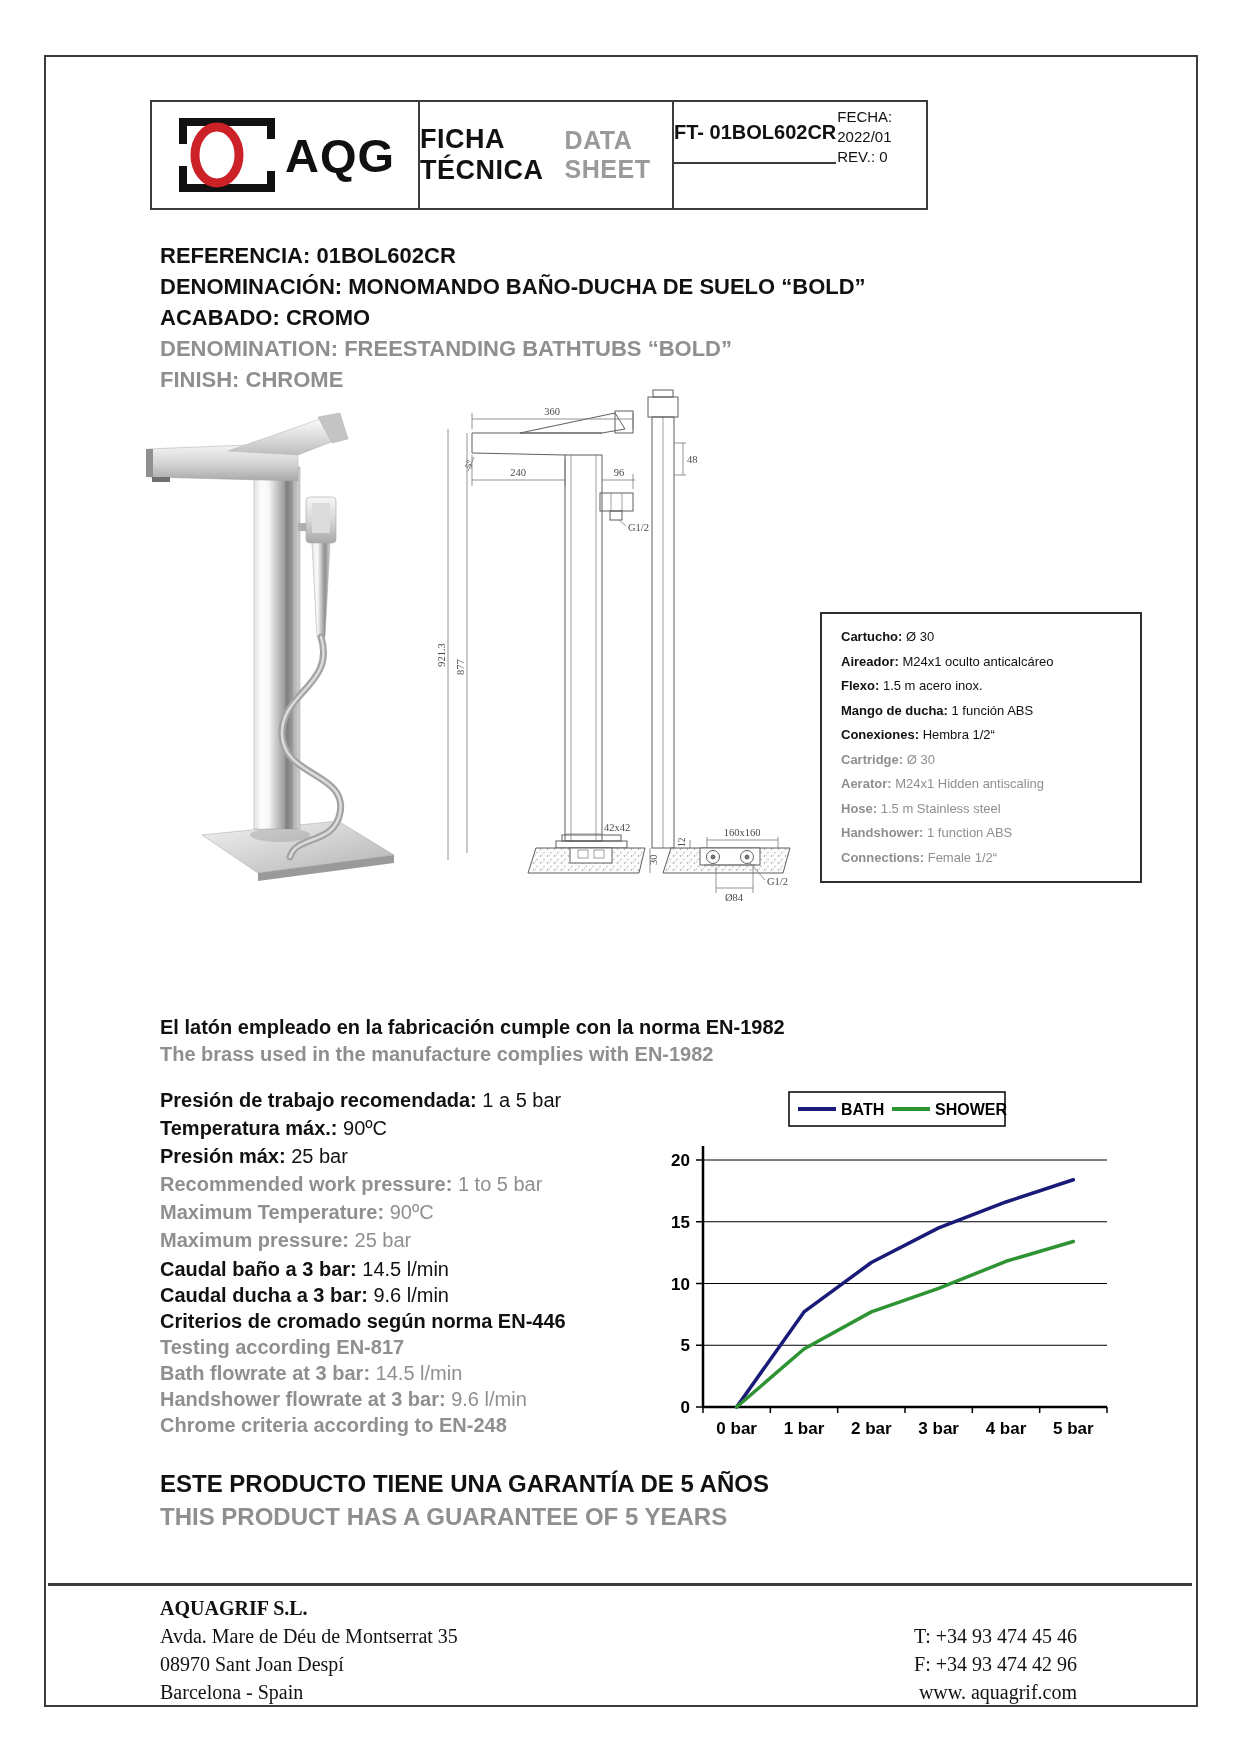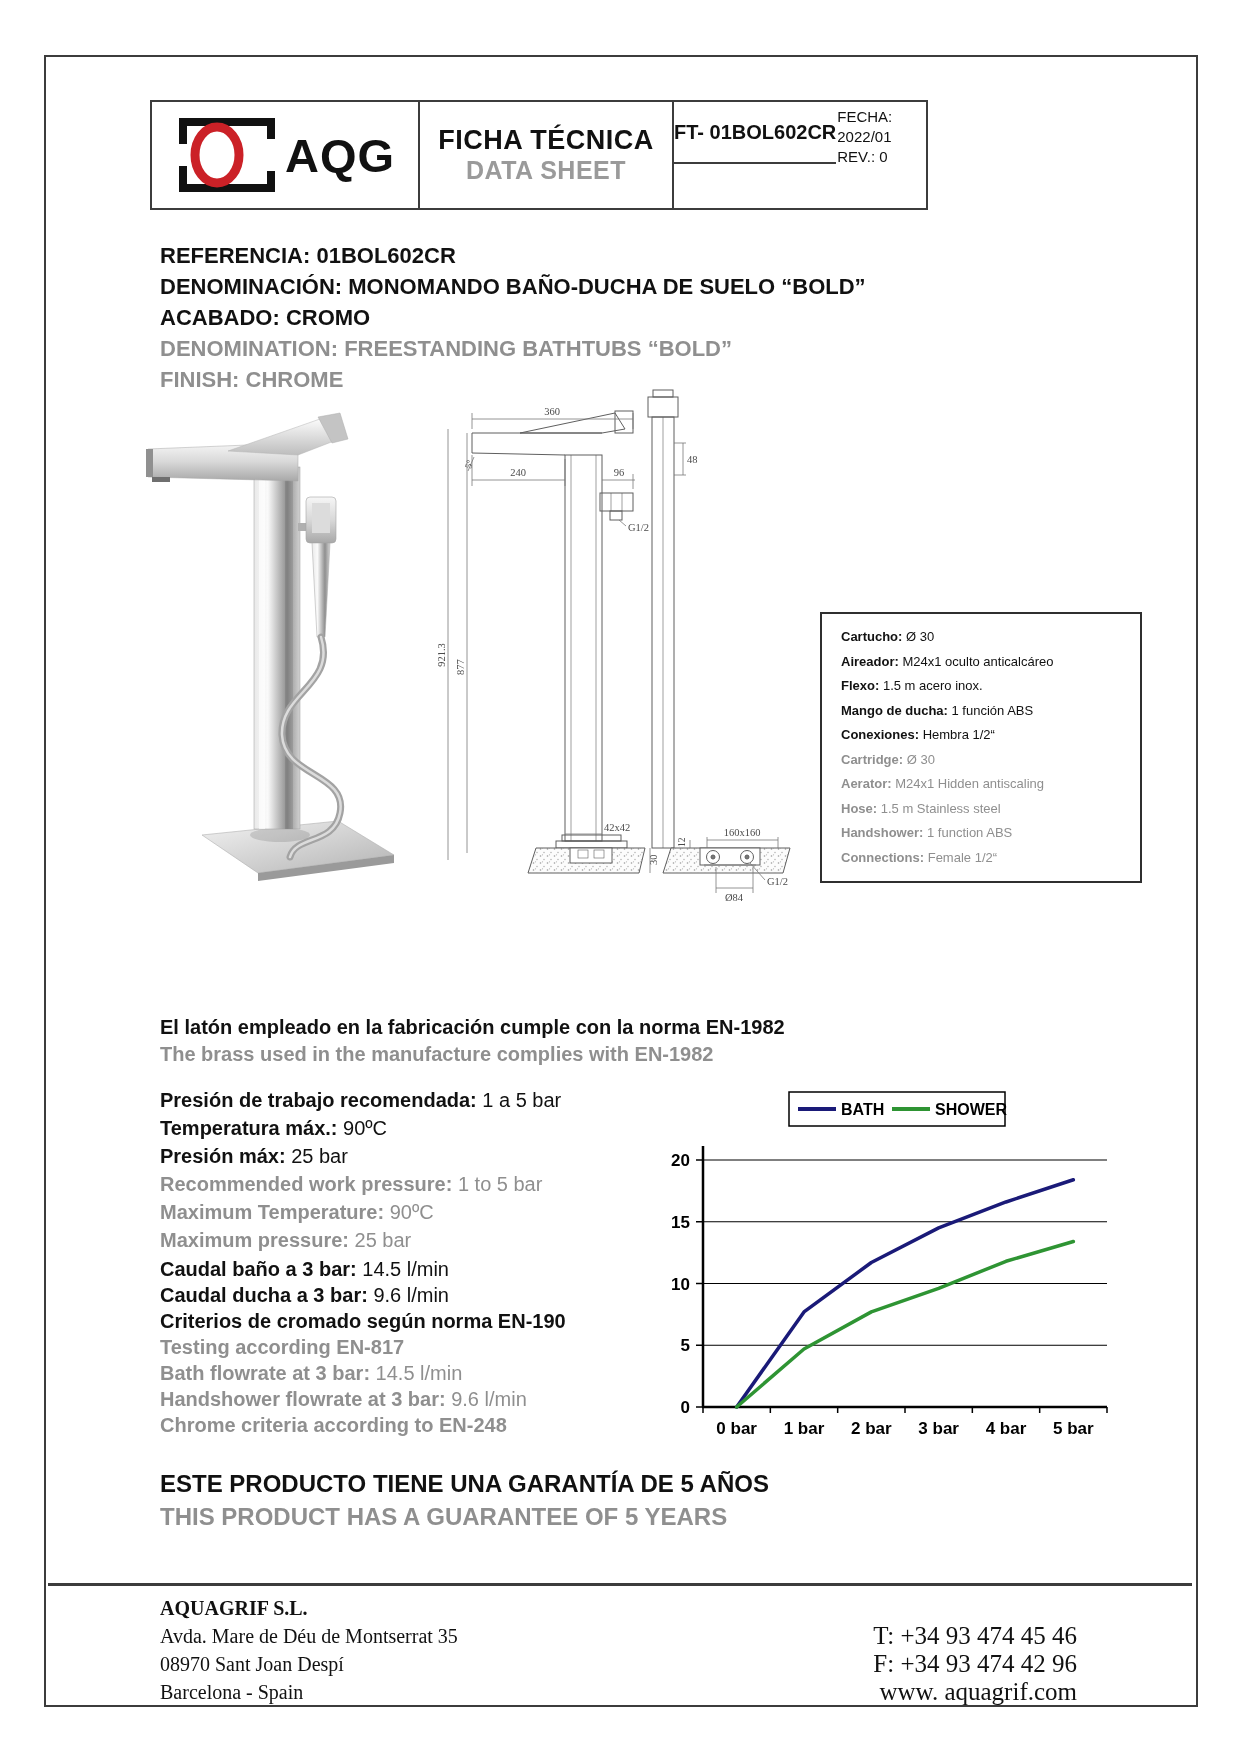--- a/index.html
+++ b/index.html
@@ -3,21 +3,21 @@
 <meta charset="utf-8">
 <style>
   html,body{margin:0;padding:0;background:#fff;}
   body{width:1241px;height:1755px;position:relative;font-family:"Liberation Sans","DejaVu Sans",sans-serif;color:#111;overflow:hidden;}
   .abs{position:absolute;}
   .page-border{left:44px;top:55px;width:1150px;height:1648px;border:2px solid #3c3c3c;}
   
   .hdr{left:150px;top:100px;width:778px;height:110px;border:2px solid #3c3c3c;display:flex;box-sizing:border-box;background:#fff;}
   .hdr-logo{width:266px;border-right:2px solid #3c3c3c;display:flex;align-items:center;justify-content:center;gap:6px;}
   .logo-text{font-size:47px;font-weight:bold;letter-spacing:1px;}
-  .hdr-title{flex:1;border-right:2px solid #3c3c3c;display:flex;flex-direction:column;align-items:center;justify-content:center;}
+  .hdr-title{flex:1;border-right:2px solid #3c3c3c;display:flex;align-items:center;justify-content:center;}
   .title-es{font-size:27px;font-weight:bold;letter-spacing:.5px;}
   .title-en{font-size:25px;font-weight:bold;color:#9a9a9a;letter-spacing:.5px;}
   .hdr-right{width:252px;display:flex;flex-direction:row;}
   .hdr-code{height:62px;display:flex;align-items:center;justify-content:center;border-bottom:2px solid #3c3c3c;font-size:20px;font-weight:bold;box-sizing:border-box;}
   .hdr-meta{flex:1;padding:5px 1px;font-size:15px;line-height:20px;}
   
   .ref-block{left:160px;top:240px;font-size:22px;font-weight:bold;line-height:31px;}
   .gray{color:#8f8f8f;}
   .blk{color:#111;}
   .kv b{font-weight:bold;}
@@ -27,21 +27,21 @@
   .pressure{left:160px;top:1086px;}
   .testing{left:160px;top:1256px;font-size:20px;line-height:26px;}
   .guarantee1{left:160px;top:1470px;font-size:24px;font-weight:bold;}
   .guarantee2{left:160px;top:1503px;font-size:24px;font-weight:bold;text-align:right;}
   
   .specs{left:820px;top:612px;width:322px;box-sizing:border-box;border:2px solid #2f2f2f;padding:11px 19px;font-size:13px;line-height:24.5px;background:#fff;}
   
   .footer-sep{left:48px;top:1583px;width:1144px;height:3px;background:#3c3c3c;}
   .footer-left{left:160px;top:1594px;font-family:"Liberation Serif","DejaVu Serif",serif;font-size:20px;line-height:28px;}
   .footer-left .co{font-weight:bold;}
-  .footer-right{right:164px;top:1622px;font-family:"Liberation Serif","DejaVu Serif",serif;font-size:25px;line-height:28px;text-align:right;}
+  .footer-right{right:164px;top:1622px;font-family:"Liberation Serif","DejaVu Serif",serif;font-size:20px;line-height:28px;text-align:right;}
   
   .dlbl{font-family:"Liberation Serif","DejaVu Serif",serif;font-size:10.5px;fill:#4a4a4a;}
   .dlbl-s{font-family:"Liberation Serif","DejaVu Serif",serif;font-size:9.5px;fill:#4a4a4a;}
   #flow-chart text{font-family:"Liberation Sans","DejaVu Sans",sans-serif;font-weight:bold;fill:#000;}
 </style>
 </head>
 <body>
 
 <div class="abs page-border"></div>
 
@@ -242,21 +242,21 @@
   <div class="kv blk"><span class="lbl">Temperatura máx.:</span> <span>90ºC</span></div>
   <div class="kv blk"><span class="lbl">Presión máx:</span> <span>25 bar</span></div>
   <div class="kv gray"><span class="lbl">Recommended work pressure:</span> <span>1 to 5 bar</span></div>
   <div class="kv gray"><span class="lbl">Maximum Temperature:</span> <span>90ºC</span></div>
   <div class="kv gray"><span class="lbl">Maximum pressure:</span> <span>25 bar</span></div>
 </div>
 
 <div class="abs body-block testing">
   <div class="kv blk"><span class="lbl">Caudal baño a 3 bar:</span> <span>14.5 l/min</span></div>
   <div class="kv blk"><span class="lbl">Caudal ducha a 3 bar:</span> <span>9.6 l/min</span></div>
-  <div class="kv blk"><span class="lbl">Criterios de cromado según norma EN-190</span> <span></span></div>
+  <div class="kv blk"><span class="lbl">Criterios de cromado según norma EN-446</span> <span></span></div>
   <div class="kv gray"><span class="lbl">Testing according EN-817</span> <span></span></div>
   <div class="kv gray"><span class="lbl">Bath flowrate at 3 bar:</span> <span>14.5 l/min</span></div>
   <div class="kv gray"><span class="lbl">Handshower flowrate at 3 bar:</span> <span>9.6 l/min</span></div>
   <div class="kv gray"><span class="lbl">Chrome criteria according to EN-248</span> <span></span></div>
 </div>
 
 <svg id="flow-chart" class="abs" style="left:640px;top:1070px;" width="480" height="395" viewBox="0 0 480 395">
     <line x1="63" y1="275.25" x2="467" y2="275.25" stroke="#000" stroke-width="1"></line>
     <line x1="63" y1="213.5" x2="467" y2="213.5" stroke="#000" stroke-width="1"></line>
     <line x1="63" y1="151.75" x2="467" y2="151.75" stroke="#000" stroke-width="1"></line>

